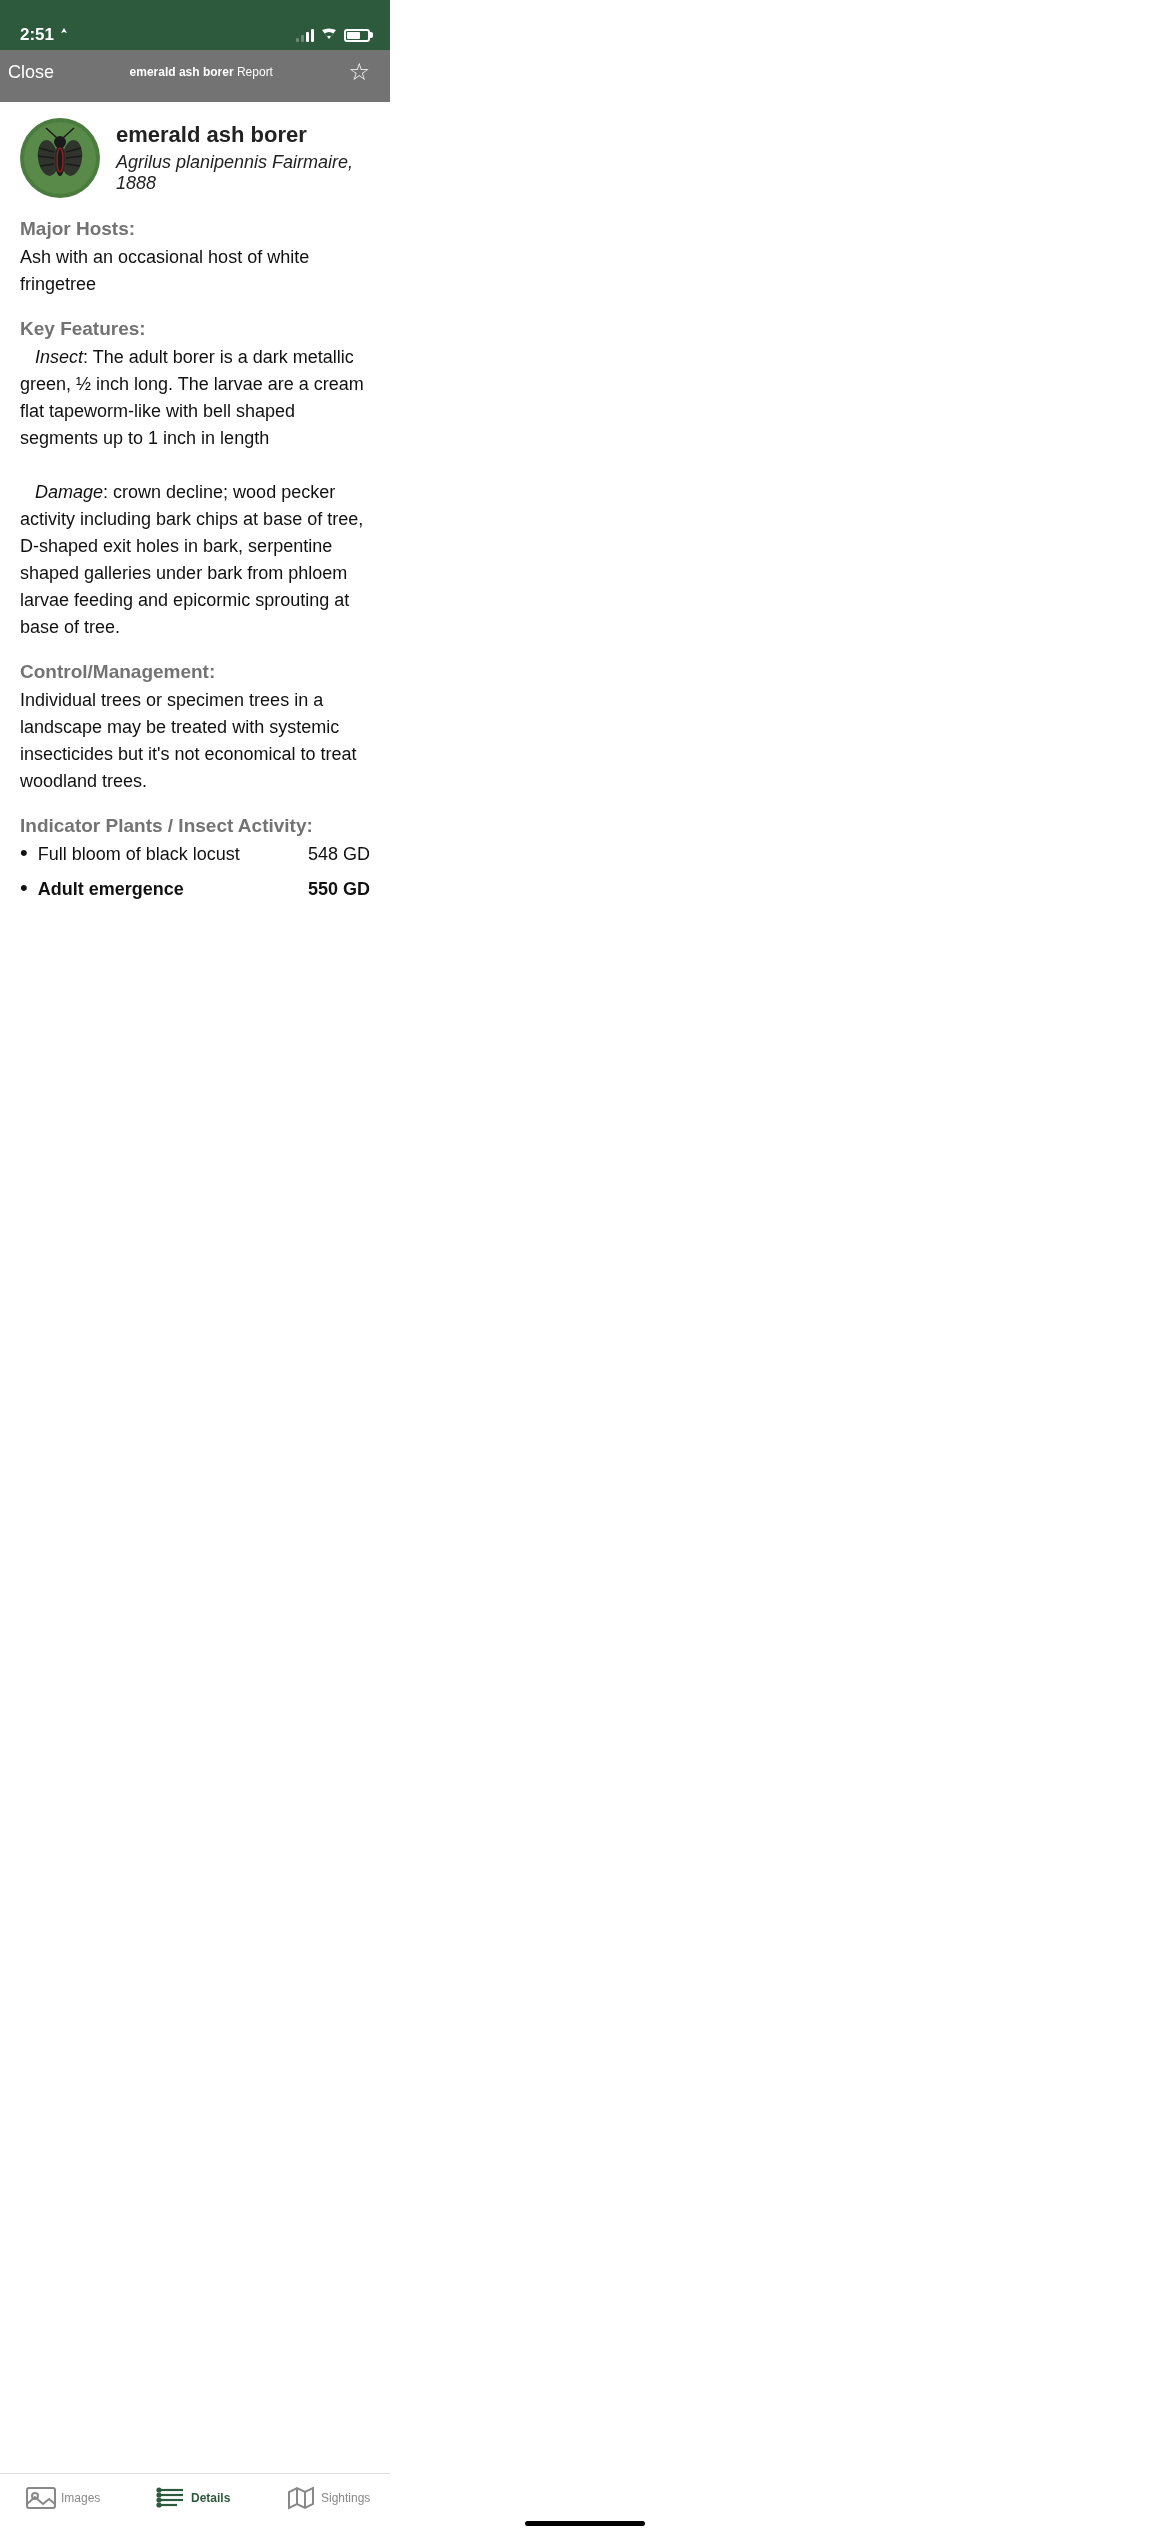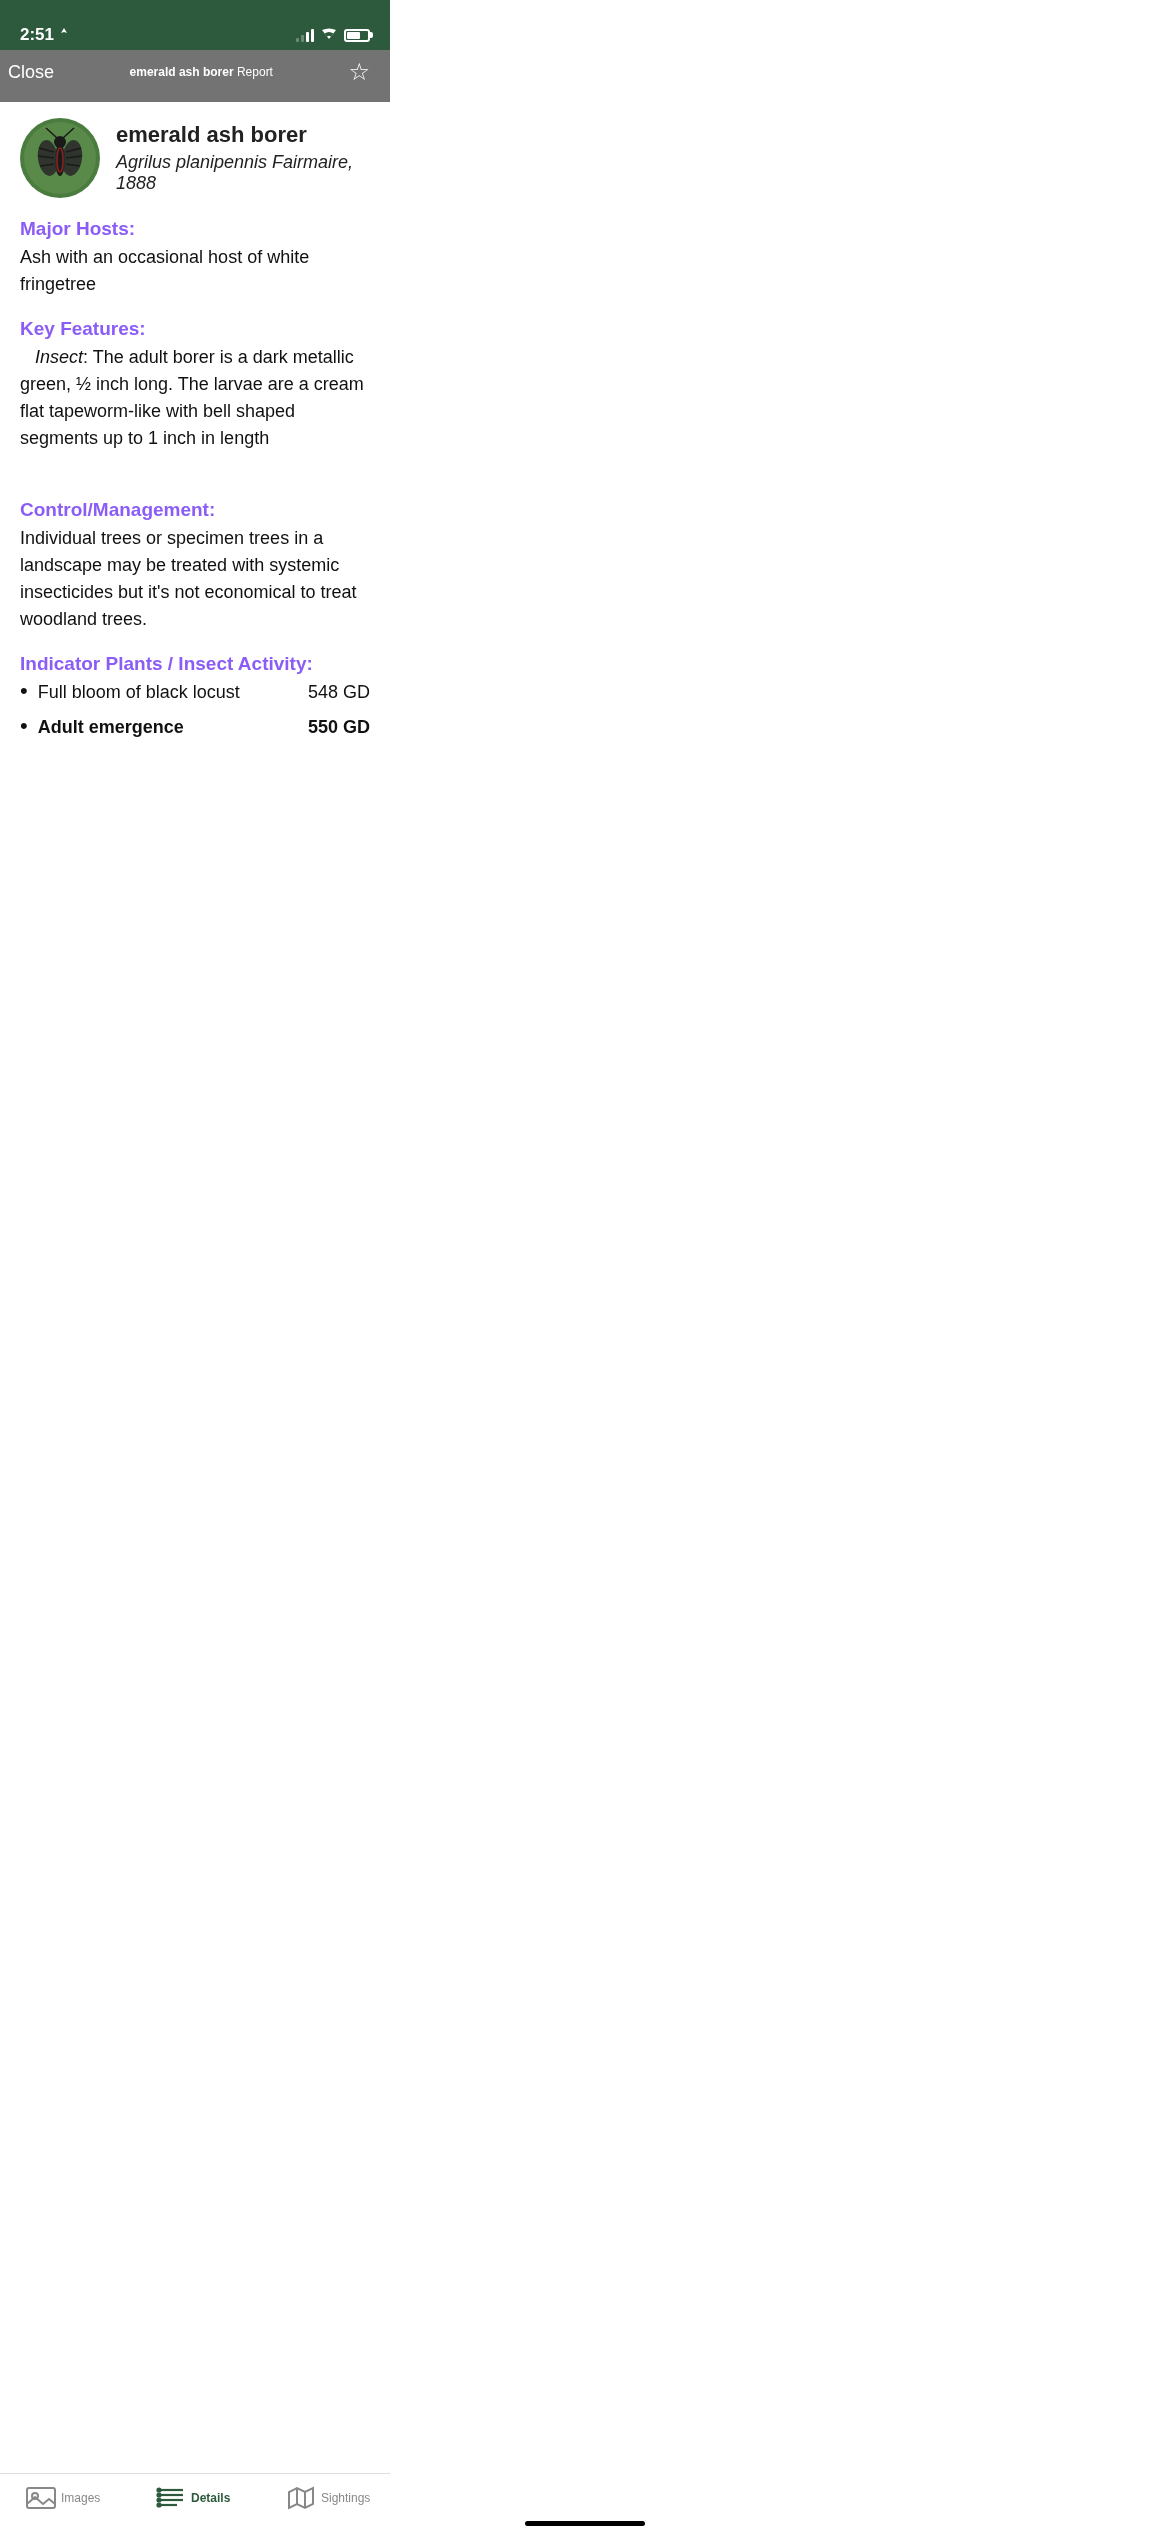--- a/index.html
+++ b/index.html
@@ -165,21 +165,21 @@
     }
 
     
     .section {
       margin-bottom: 20px;
     }
 
     .section-title {
       font-size: 19px;
       font-weight: 700;
-      color: #8b5cf6;
+      color: #737373;
       margin-bottom: 4px;
     }
 
     .section-body {
       font-size: 18px;
       color: #111;
       line-height: 1.5;
     }
 
     .section-body em {
@@ -356,20 +356,21 @@
   <div class="section">
     <div class="section-title">Major Hosts:</div>
     <div class="section-body">Ash with an occasional host of white fringetree</div>
   </div>
 
   <div class="section">
     <div class="section-title">Key Features:</div>
     <div class="section-body">
       <p><em>Insect</em>: The adult borer is a dark metallic green, ½ inch long.  The larvae are a cream flat tapeworm-like with bell shaped segments up to 1 inch in length</p>
       <br>
+      <p><em>Damage</em>: crown decline; wood pecker activity including bark chips at base of tree, D-shaped exit holes in bark, serpentine shaped galleries under bark from phloem larvae feeding and epicormic sprouting at base of tree.</p>
     </div>
   </div>
 
   <div class="section">
     <div class="section-title">Control/Management:</div>
     <div class="section-body">Individual trees or specimen trees in a landscape may be treated with systemic insecticides but it's not economical to treat woodland trees.</div>
   </div>
 
   <div class="section">
     <div class="section-title">Indicator Plants / Insect Activity:</div>

